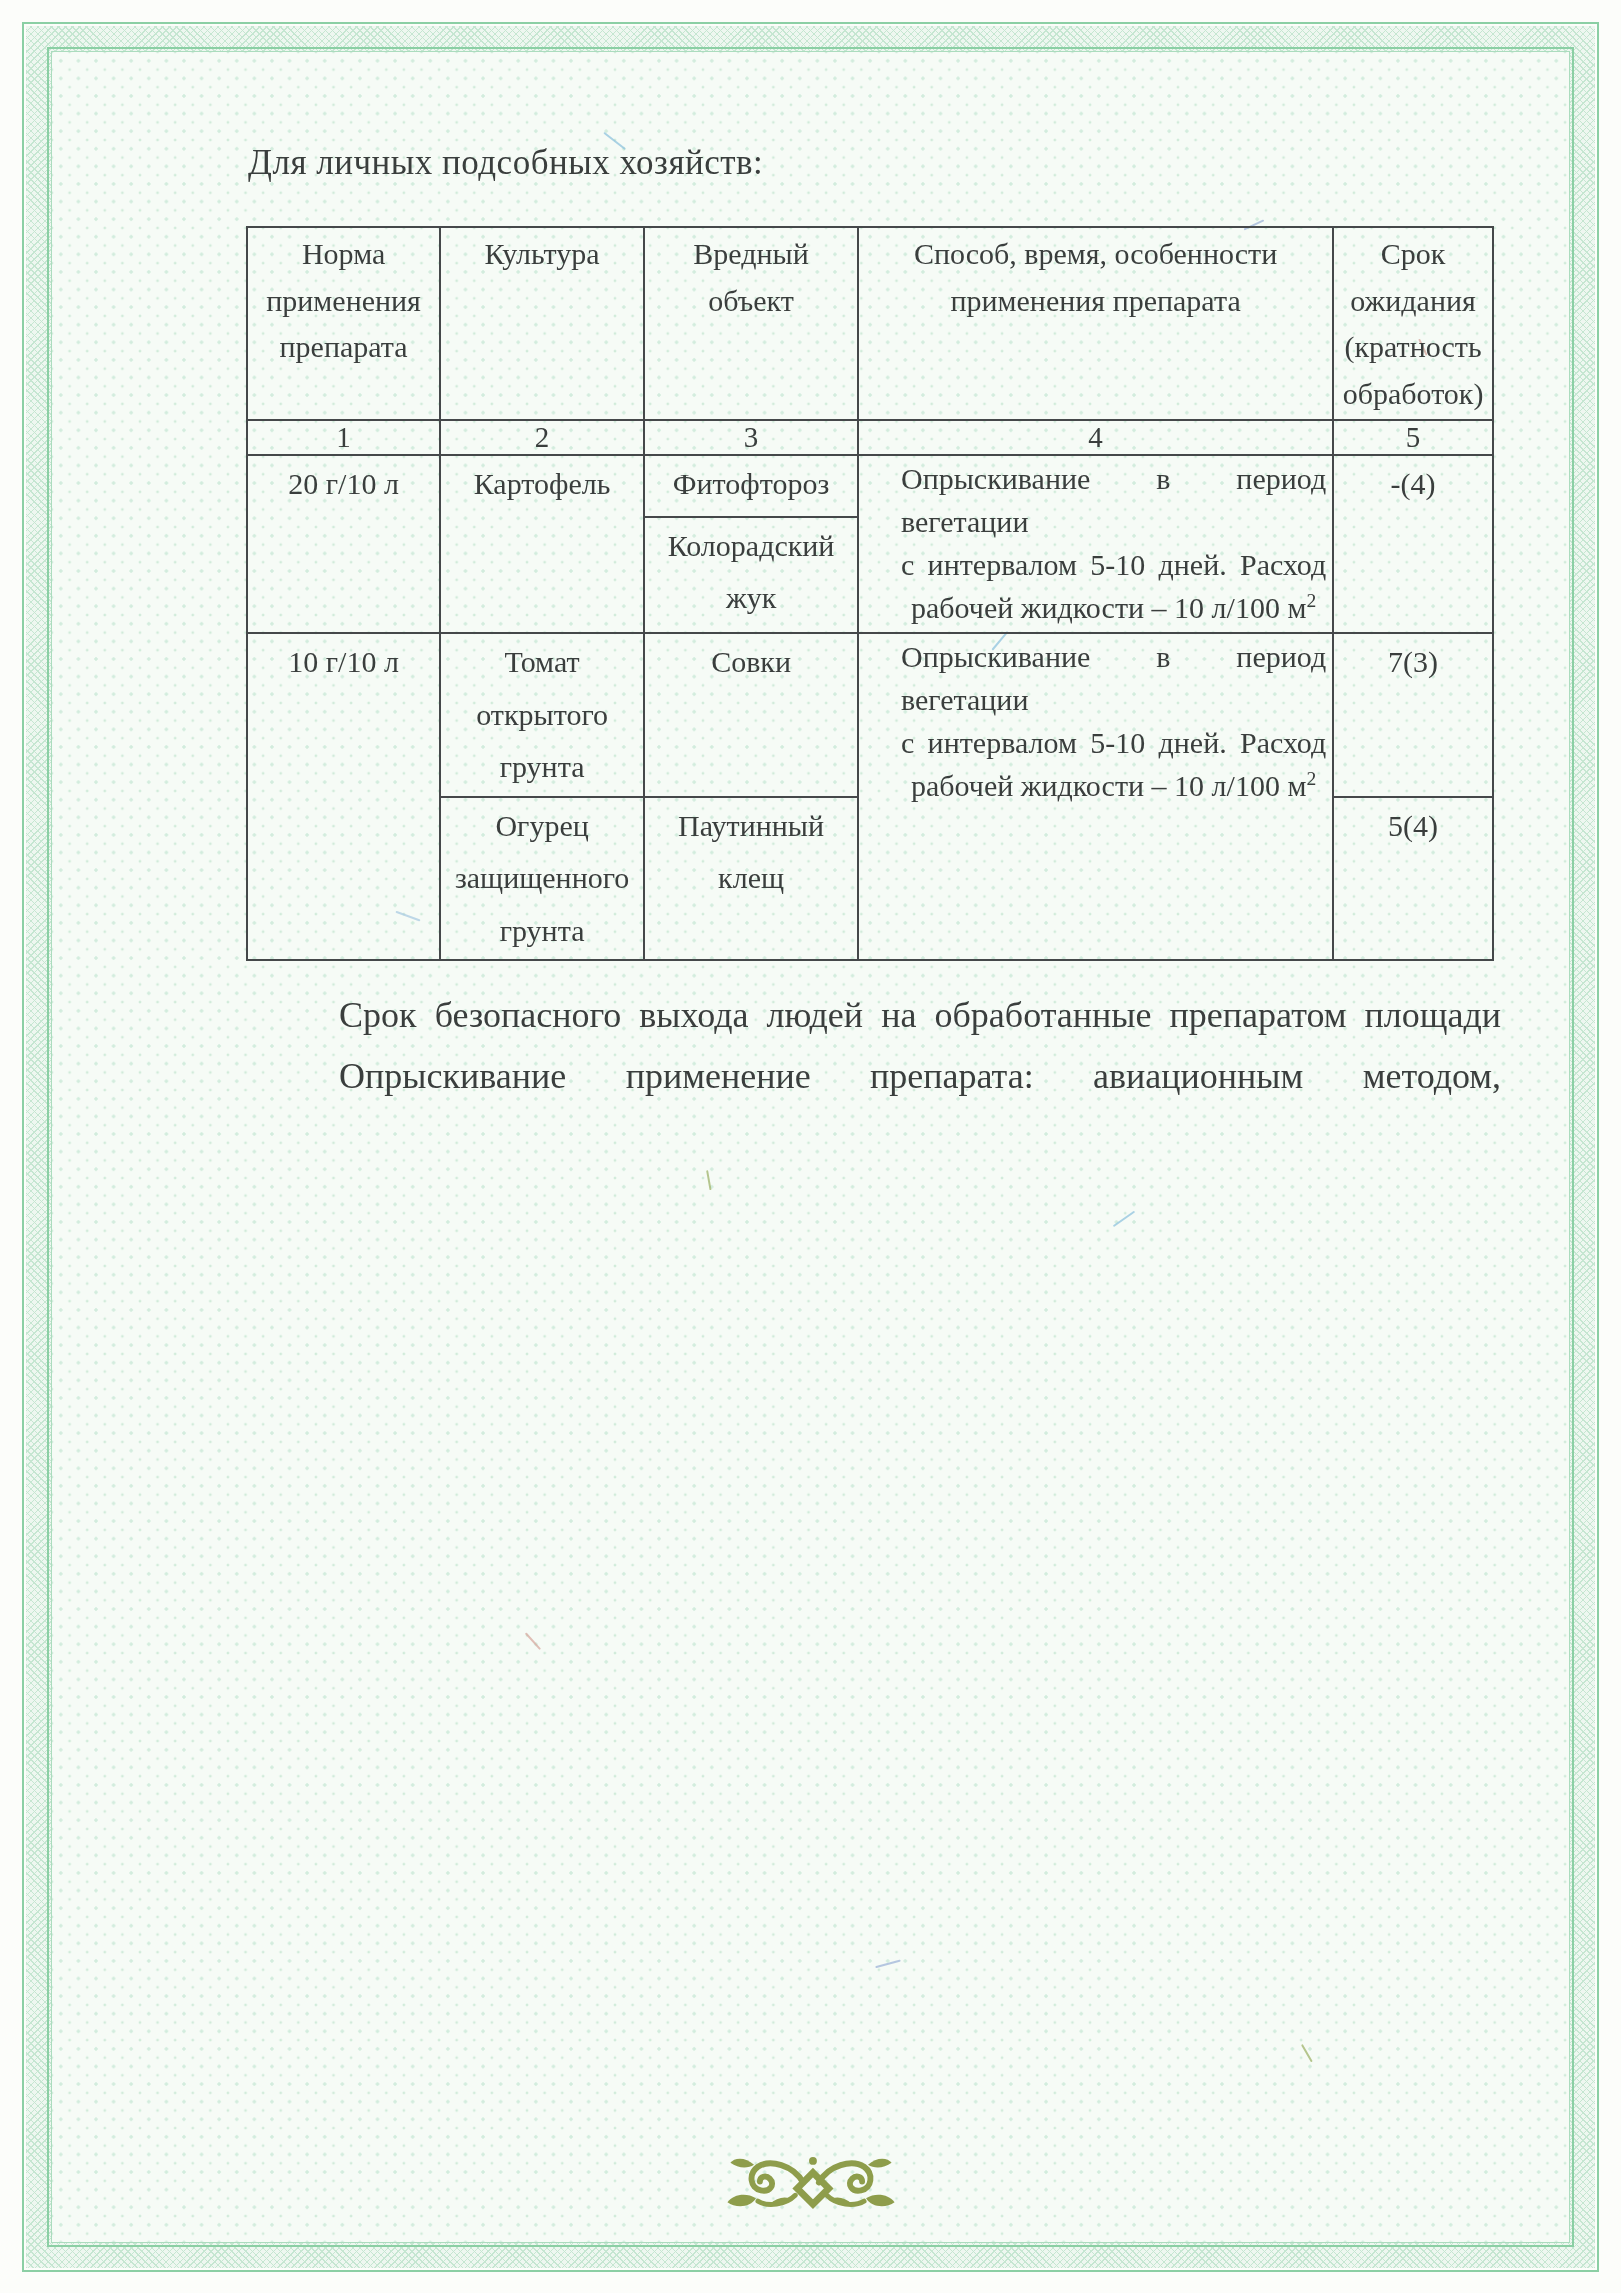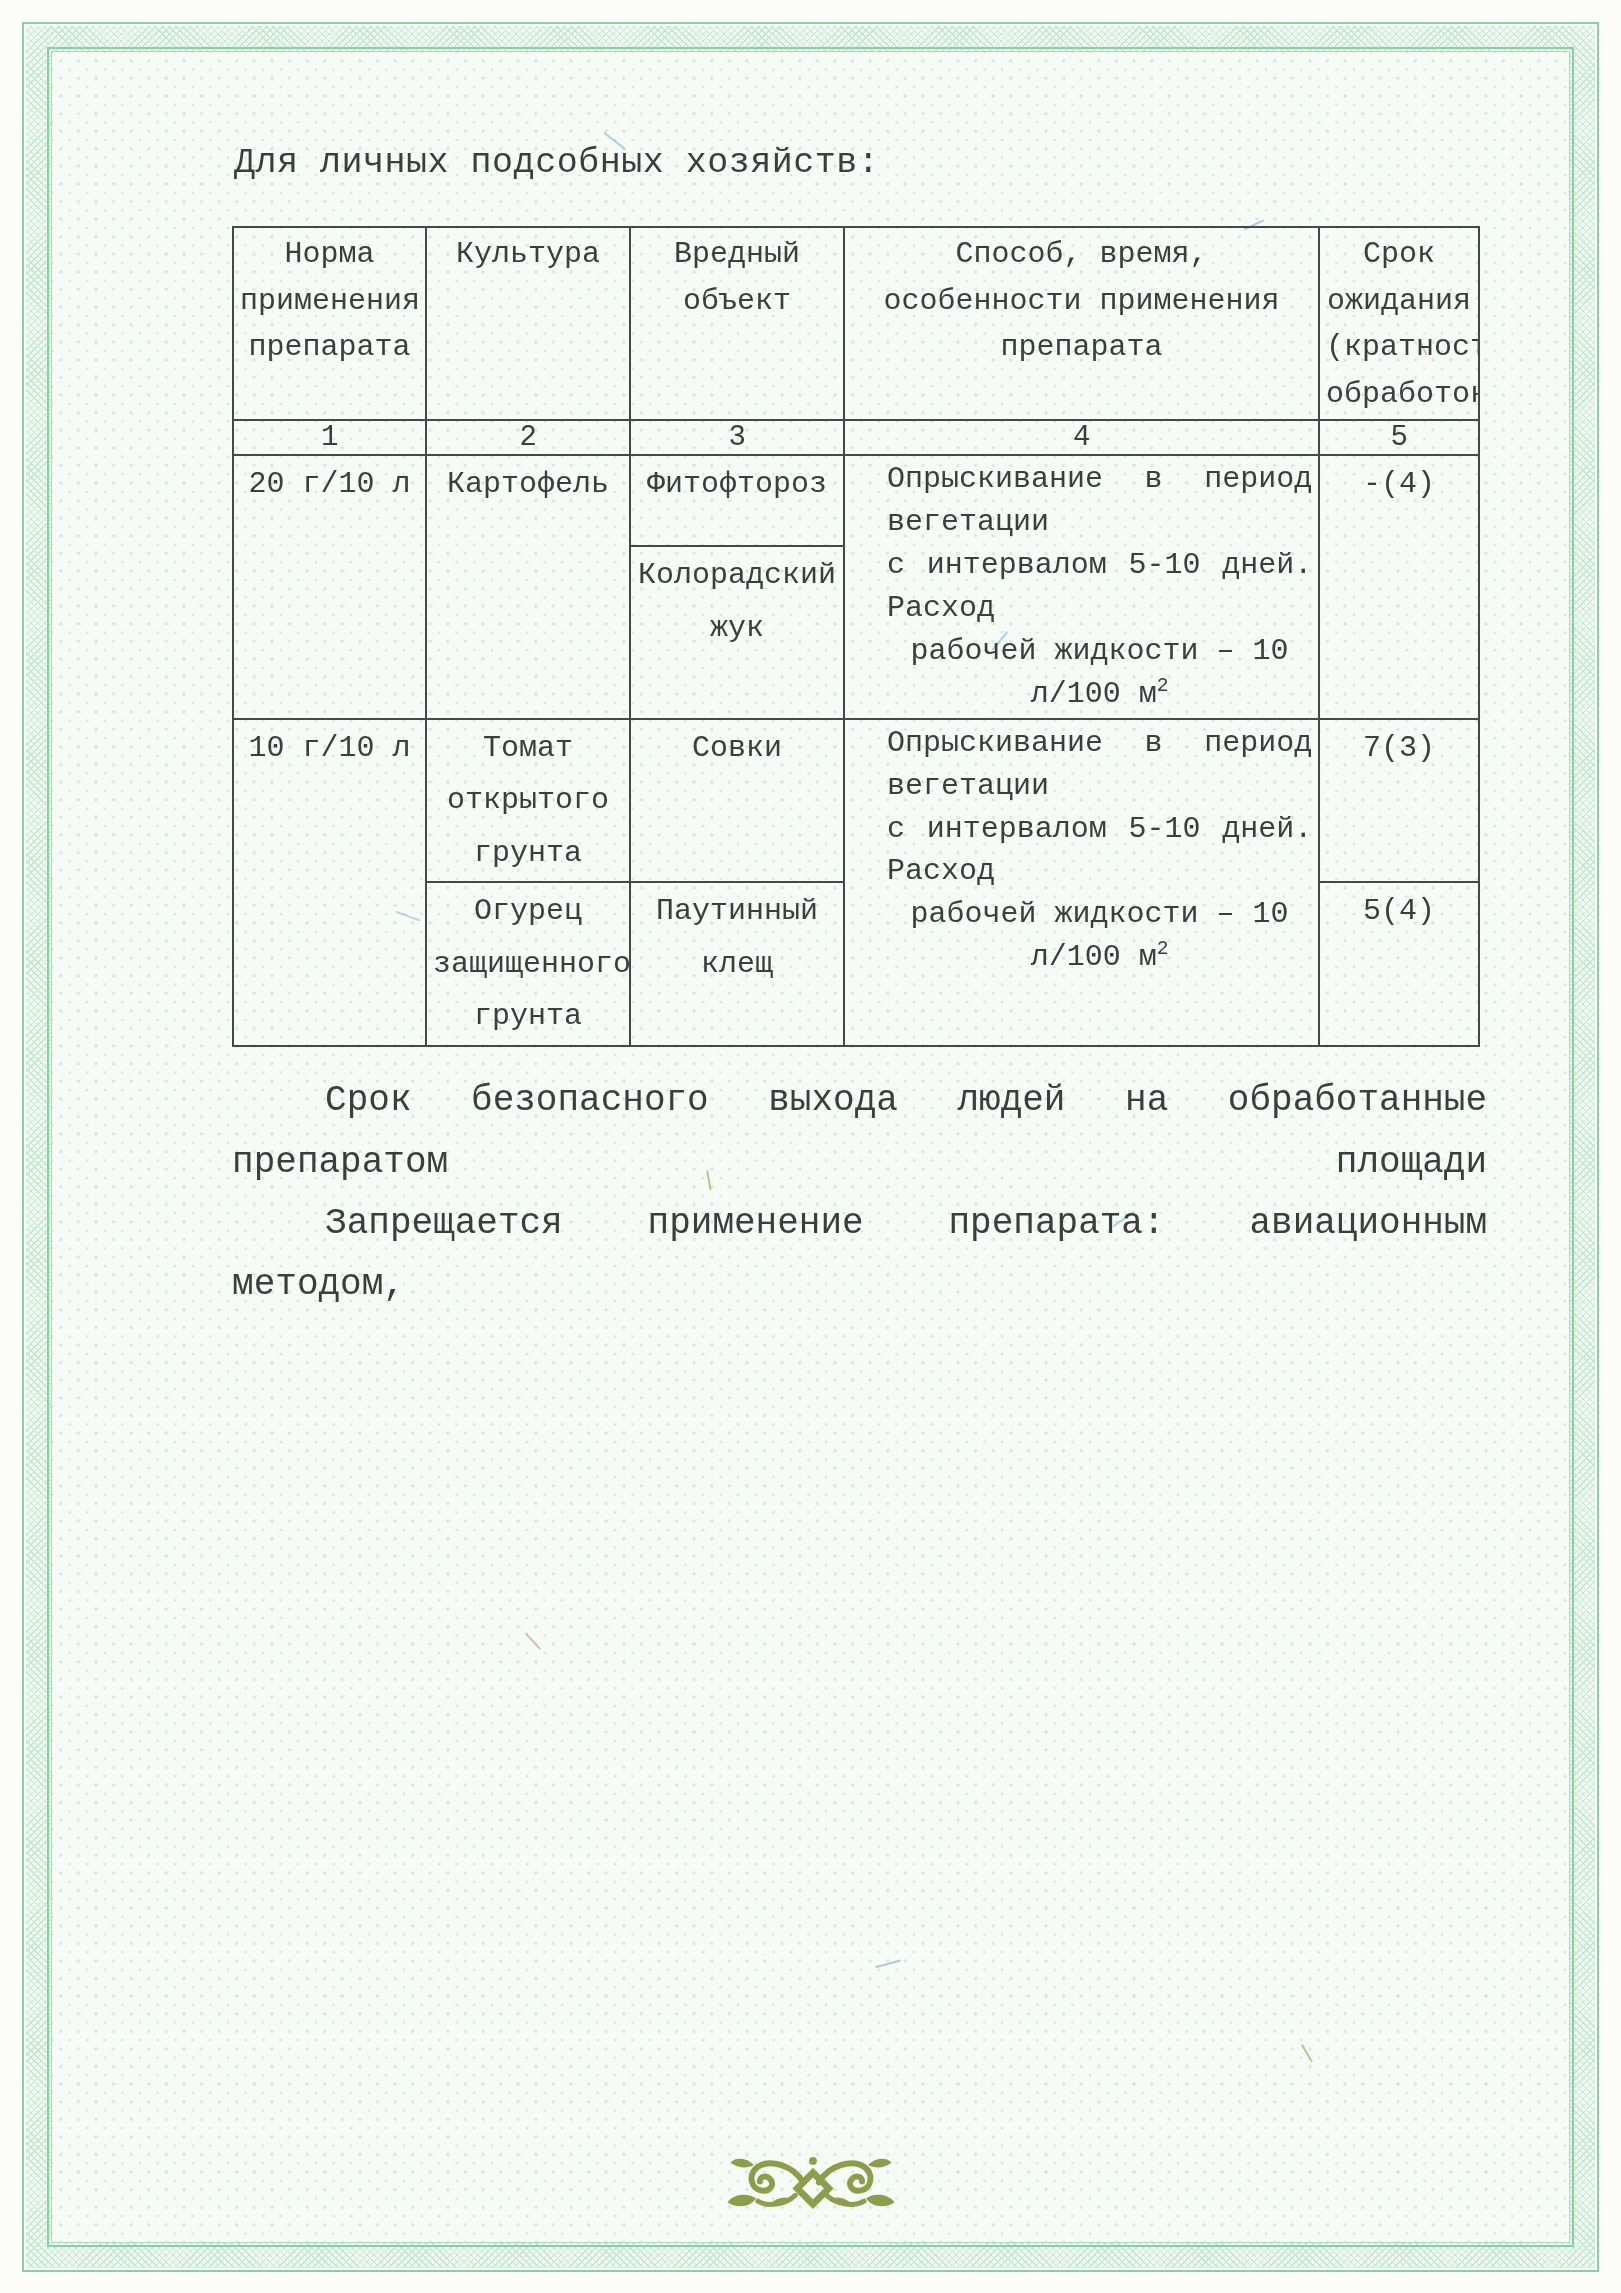--- a/index.html
+++ b/index.html
@@ -44,21 +44,21 @@
     border:1px solid #abdcbe;
     background-color:var(--paper);
     background-image:
       radial-gradient(circle, var(--dot) 1.5px, transparent 1.7px),
       radial-gradient(circle, rgba(165,216,185,.45) 1.4px, transparent 1.6px);
     background-size:17.6px 17.6px,17.6px 17.6px;
     background-position:0 0,8.8px 8.8px;
     overflow:hidden;
   }
   .content{
-    position:absolute;left:180px;top:0;width:1255px;font-family:Liberation Mono, monospace;
+    position:absolute;left:194px;top:0;width:1255px;
   }
   .doc-title{
     margin:92px 0 0 2px;
     font-size:35px;font-weight:normal;line-height:1.1;
     letter-spacing:0.5px;
   }
   table.apptable{
     margin-top:43px;width:1131px;table-layout:fixed;
     border-collapse:collapse;border:2.9px solid var(--table-line);
     font-size:30px;line-height:1.75;
@@ -173,21 +173,21 @@
                   <td>5(4)</td>
                 </tr>
               </tbody>
             </table>
 
             <p class="para first">
               <span class="pline pindent pj">Срок безопасного выхода людей на обработанные препаратом площади</span>
             </p>
 
             <p class="para">
-              <span class="pline pindent pj">Запрещается применение препарата: авиационным методом,</span>
+              <span class="pline pindent pj">Опрыскивание применение препарата: авиационным методом,</span>
             </p>
 
           </div>
 
           <svg class="ornament" width="173" height="63" viewBox="0 0 176 64">
             <g stroke="#8e9d4b" stroke-width="6" fill="none" stroke-linecap="round">
               <path d="M90 21 L106 37 L90 53 L74 37 Z" stroke-width="7"></path>
             </g>
             <circle cx="90" cy="9" r="4" fill="#8e9d4b"></circle>
             <g id="orn-half">

